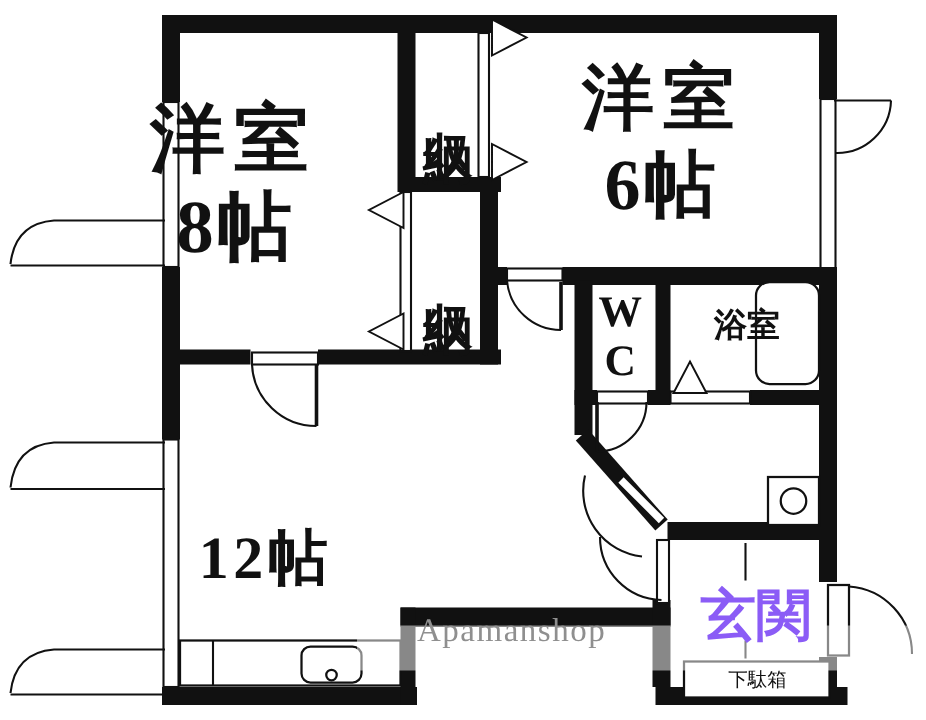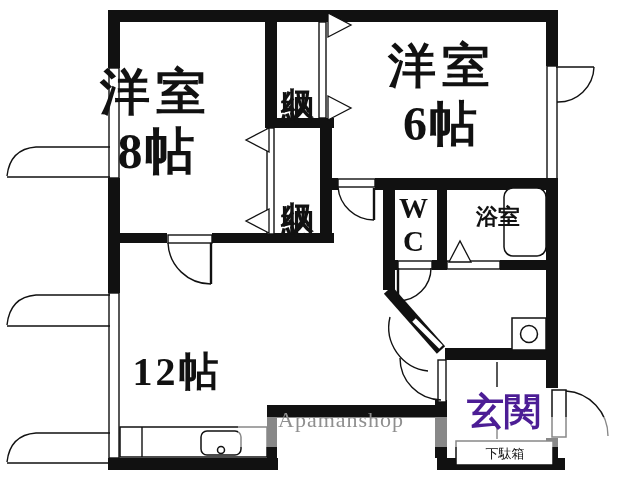--- a/index.html
+++ b/index.html
@@ -14,21 +14,21 @@
   .thin{fill:#fff;stroke:var(--wall,#111);stroke-width:1.4;}
   .arc{stroke:var(--wall,#111);stroke-width:1.4;fill:none;}
   .leaf{stroke:var(--wall,#111);stroke-width:2.4;fill:none;}
   .fix{fill:#fff;stroke:var(--wall,#111);stroke-width:1.5;}
   .tri{fill:#fff;stroke:var(--wall,#111);stroke-width:1.3;}
   .lbl{
     position:absolute;transform:translate(-50%,-50%);
     color:var(--wall,#111);font-weight:bold;line-height:1;white-space:nowrap;
   }
   .vert{writing-mode:vertical-rl;text-orientation:upright;letter-spacing:3px;}
-  .dim{color:#4c1d95;}
+  .dim{color:#8b5cf6;}
   .wm{
     position:absolute;transform:translate(0,-50%);font-weight:normal;
     color:var(--wm,#8f8f8f);letter-spacing:1px;
   }
 </style>
 </head>
 <body style="background: rgb(255, 255, 255);">
 
 <div class="stage">
 

